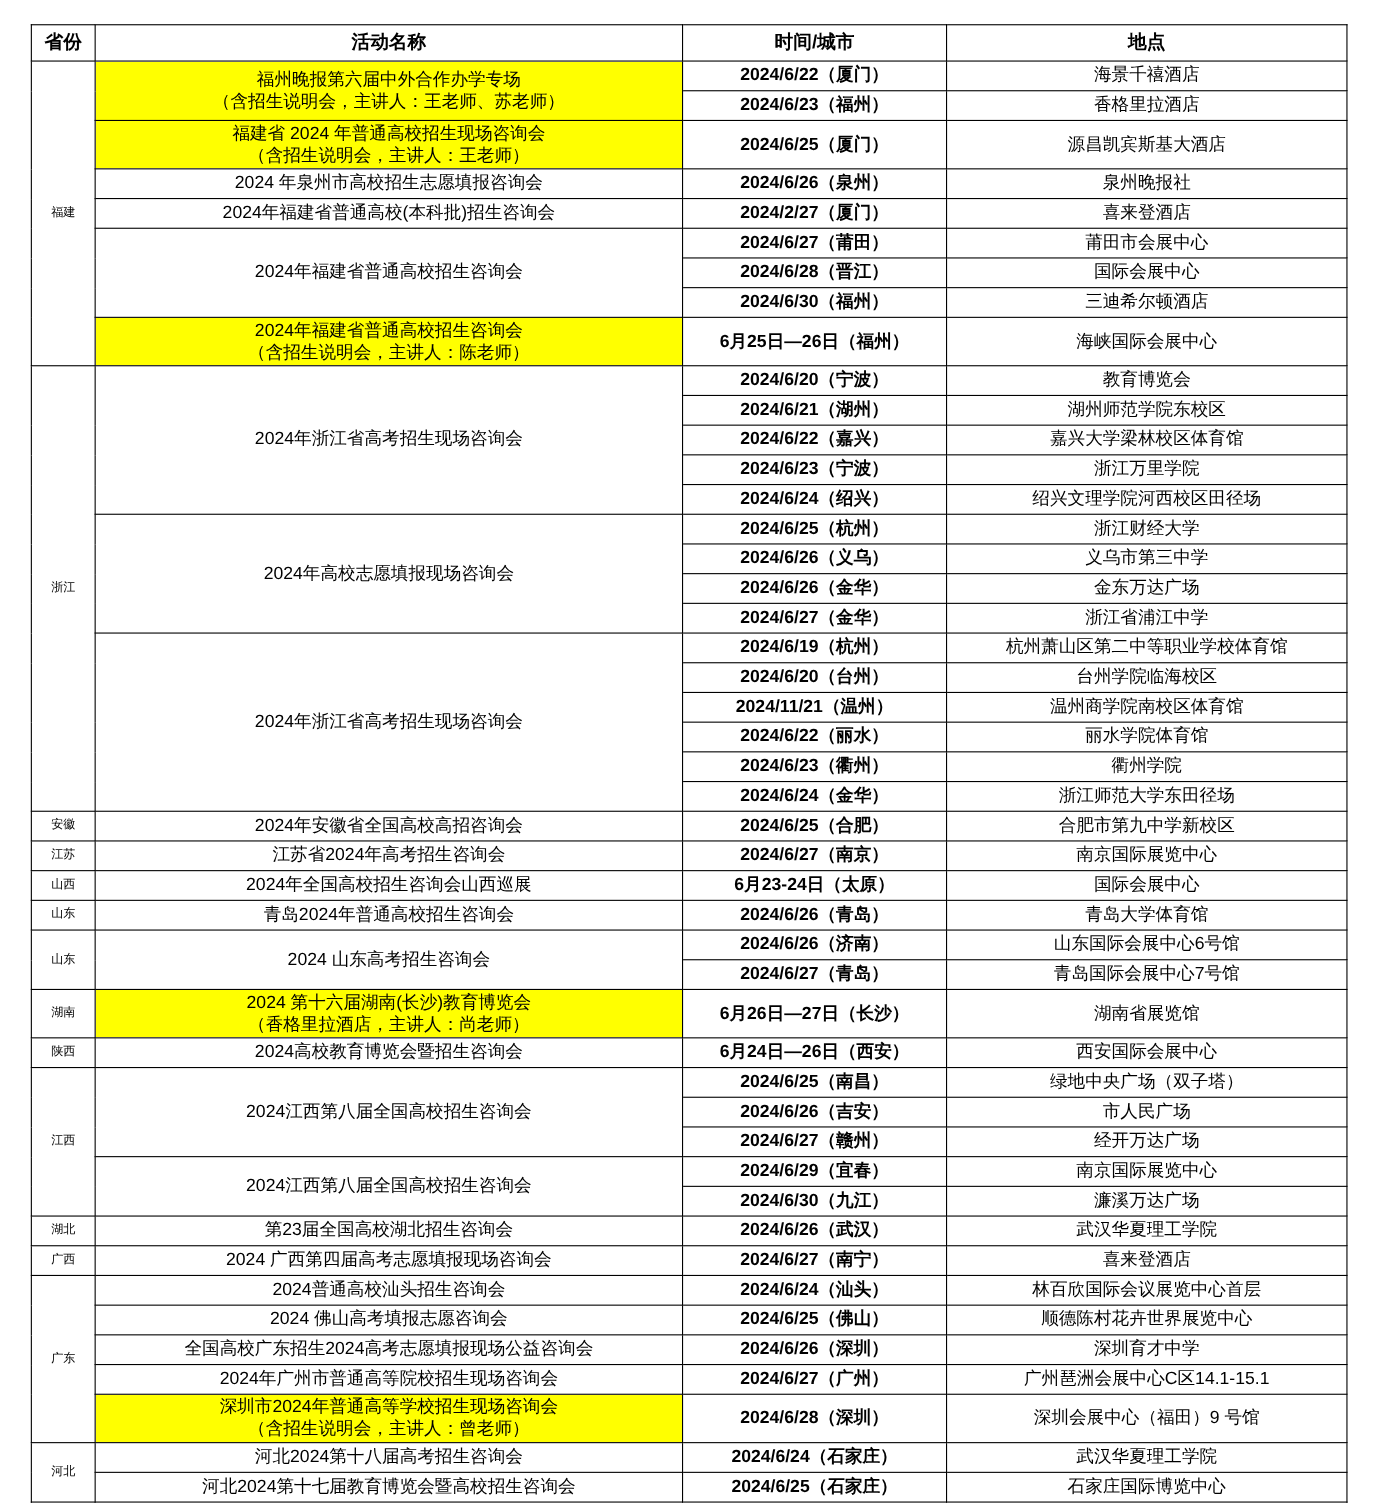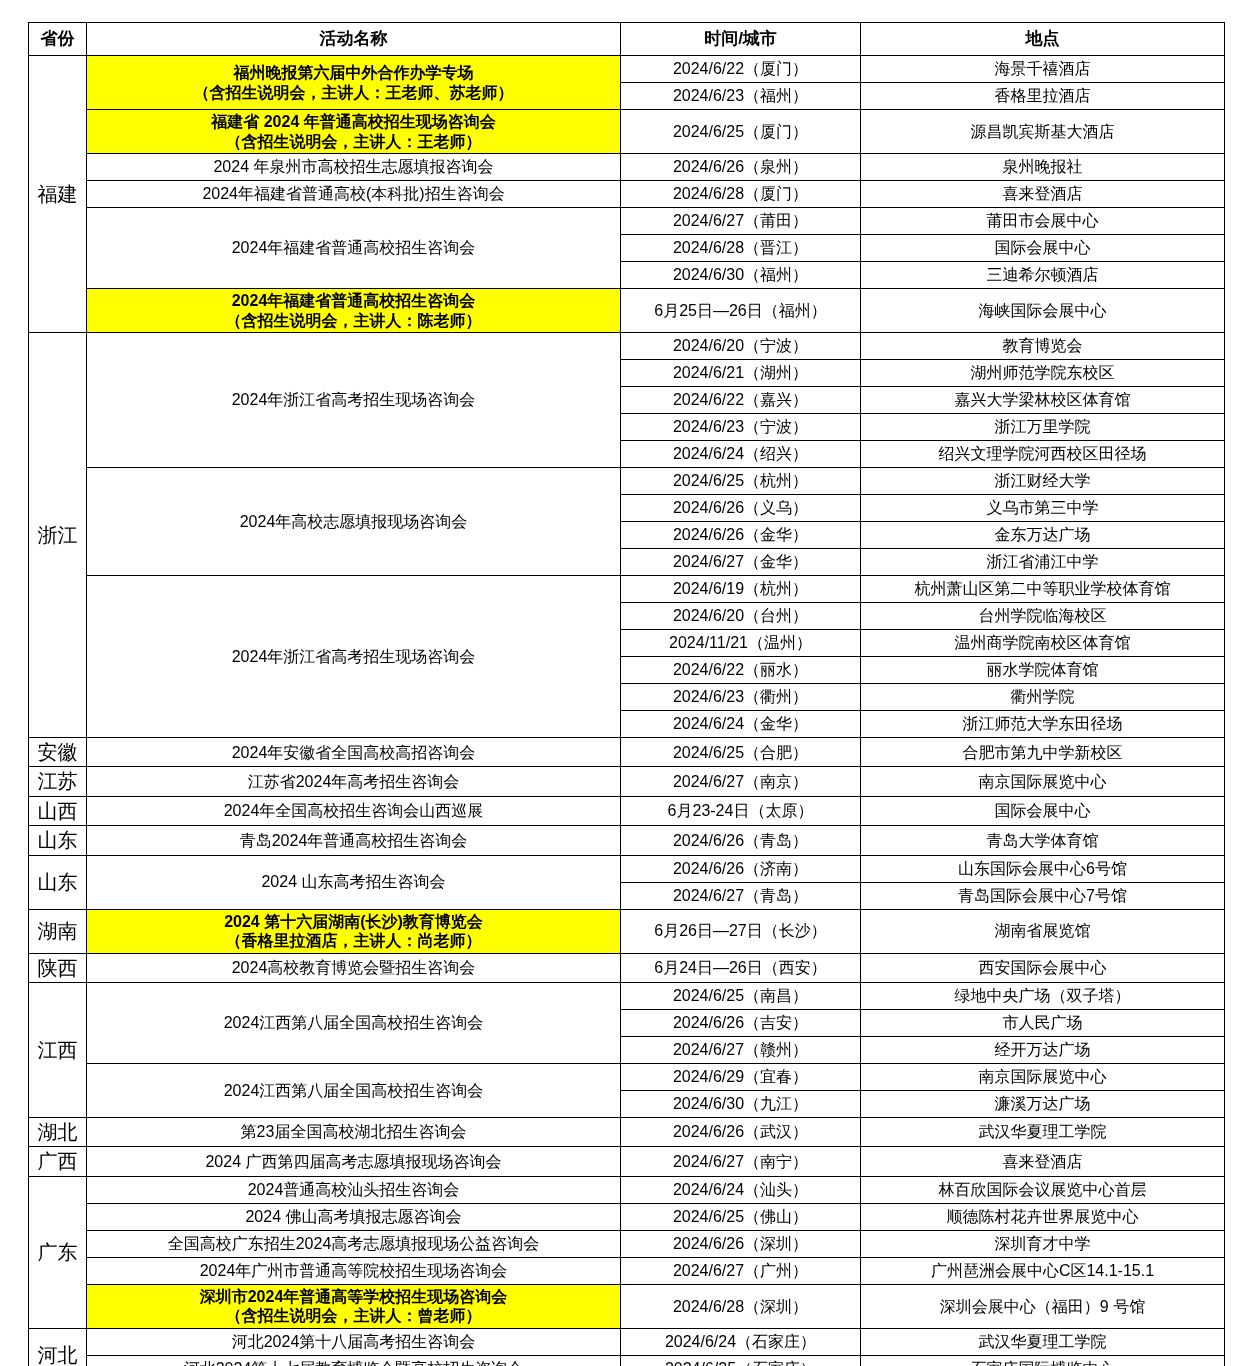--- a/index.html
+++ b/index.html
@@ -33,43 +33,43 @@
     overflow: hidden;
   }
   thead th {
     font-weight: bold;
     font-size: 17px;
     height: 28px;
     padding: 3px 4px;
   }
   td.prov {
     width: 58px;
-    font-size: 20px;
+    font-size: 11px;
   }
   td.act {
     width: 534px;
   }
   td.time {
     width: 240px;
+    font-weight: bold;
   }
   td.place {
     width: 364px;
   }
   col.c-prov { width: 58px; }
   col.c-act  { width: 534px; }
   col.c-time { width: 240px; }
   col.c-place{ width: 364px; }
   tr { height: 27px; }
   .hl {
     background: #ffff00;
   }
   .two-line {
     line-height: 1.2;
     white-space: normal;
-    font-weight: bold;
   }
   .two-line span {
     display: block;
   }
 </style>
 </head>
 <body>
 
 <div class="sheet">
   <table class="grid">
@@ -109,21 +109,21 @@
           <td class="time">2024/6/25（厦门）</td>
           <td class="place">源昌凯宾斯基大酒店</td>
         </tr>
         <tr>
           <td class="act">2024 年泉州市高校招生志愿填报咨询会</td>
           <td class="time">2024/6/26（泉州）</td>
           <td class="place">泉州晚报社</td>
         </tr>
         <tr>
           <td class="act">2024年福建省普通高校(本科批)招生咨询会</td>
-          <td class="time">2024/6/28（厦门）</td>
+          <td class="time">2024/2/27（厦门）</td>
           <td class="place">喜来登酒店</td>
         </tr>
         <tr>
           <td class="act" rowspan="3">2024年福建省普通高校招生咨询会</td>
           <td class="time">2024/6/27（莆田）</td>
           <td class="place">莆田市会展中心</td>
         </tr>
         <tr>
           <td class="time">2024/6/28（晋江）</td>
           <td class="place">国际会展中心</td>

